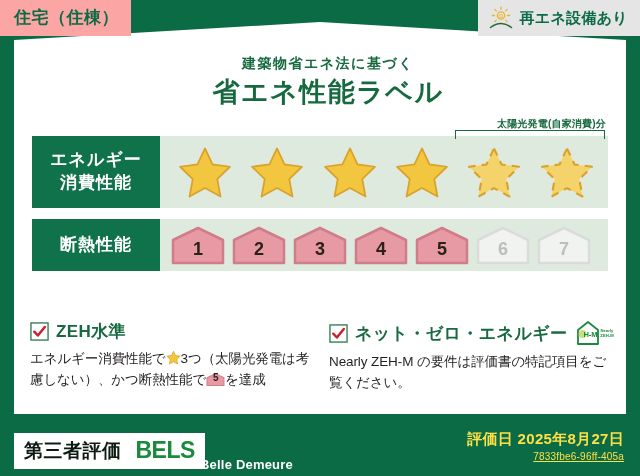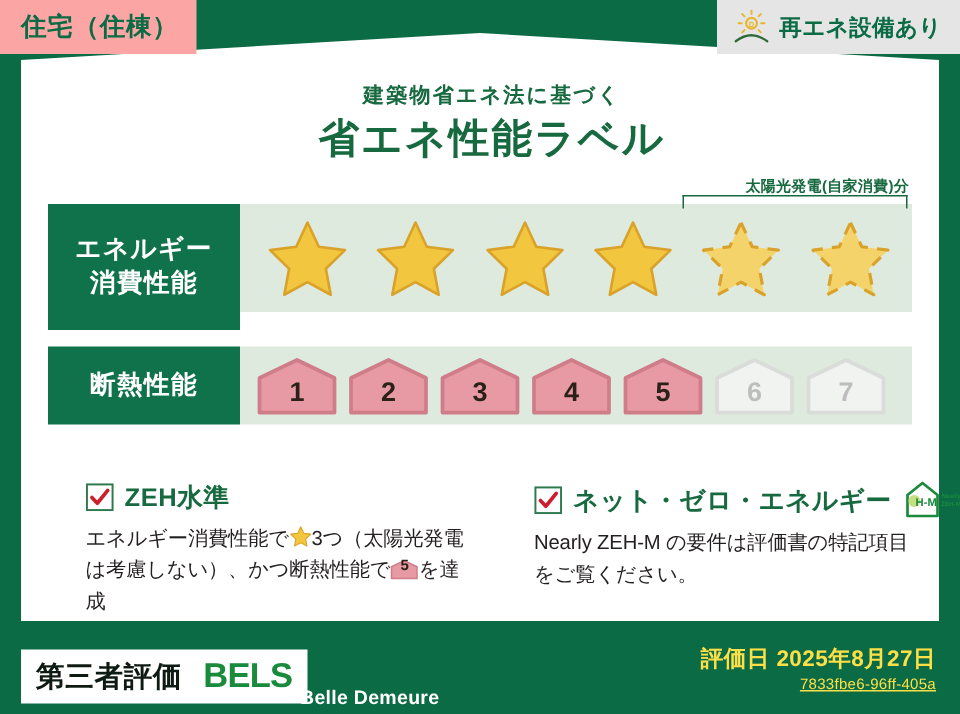--- a/index.html
+++ b/index.html
@@ -70,21 +70,21 @@
     display:flex;flex-direction:column;
     align-items:center;justify-content:center;
     font-size:17px;font-weight:bold;letter-spacing:1px;
     line-height:1.35;
   }
   .row-body{
     flex:1 1 auto;background:#dfeadf;
     position:relative;
     display:flex;align-items:center;justify-content:flex-end;
   }
-  .row-energy .row-head{height:84px;}
+  .row-energy .row-head{height:72px;}
   .row-energy .row-body{height:72px;padding-left:4px;}
   .row-insul .row-head{height:52px;}
   .row-insul .row-body{height:52px;padding-left:10px;}
   
   .stars{display:flex;align-items:center;gap:2px;width:100%;justify-content:space-around;padding:0 6px;}
   .star{width:56px;height:56px;display:block;flex:0 0 auto;}
   
   .solar-note{
     position:absolute;top:-19px;right:2px;
     font-size:10px;color:#17693f;font-weight:bold;
@@ -107,21 +107,21 @@
     font-size:18px;font-weight:bold;
     line-height:1;padding-bottom:7px;
   }
   .grade.on span{color:#2b2118;}
   .grade.off span{color:#bdbdbd;}
   
   .notes{
     position:absolute;left:30px;right:26px;top:320px;z-index:5;
     display:flex;gap:14px;
   }
-  .note{flex:1 1 0;min-width:0;margin-left:27px;}
+  .note{flex:1 1 0;min-width:0;}
   .note-head{display:flex;align-items:center;gap:7px;}
   .chk{width:19px;height:19px;flex:0 0 auto;display:block;}
   .note-title{
     font-size:17px;font-weight:bold;color:#17693f;letter-spacing:.4px;
     white-space:nowrap;
   }
   .zeh-logo{width:40px;height:26px;flex:0 0 auto;display:block;margin-left:2px;}
   .note-body{
     margin-top:6px;
     font-size:13.5px;color:#231f20;line-height:1.55;

